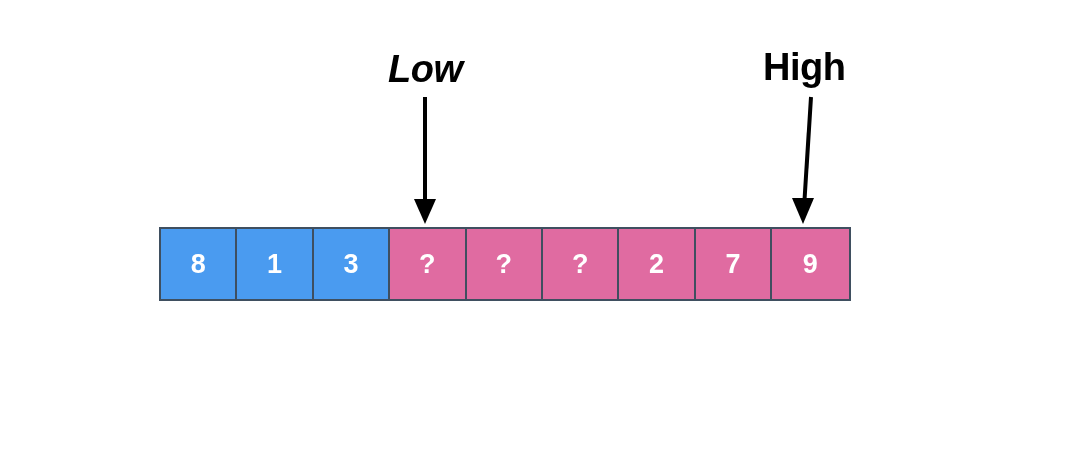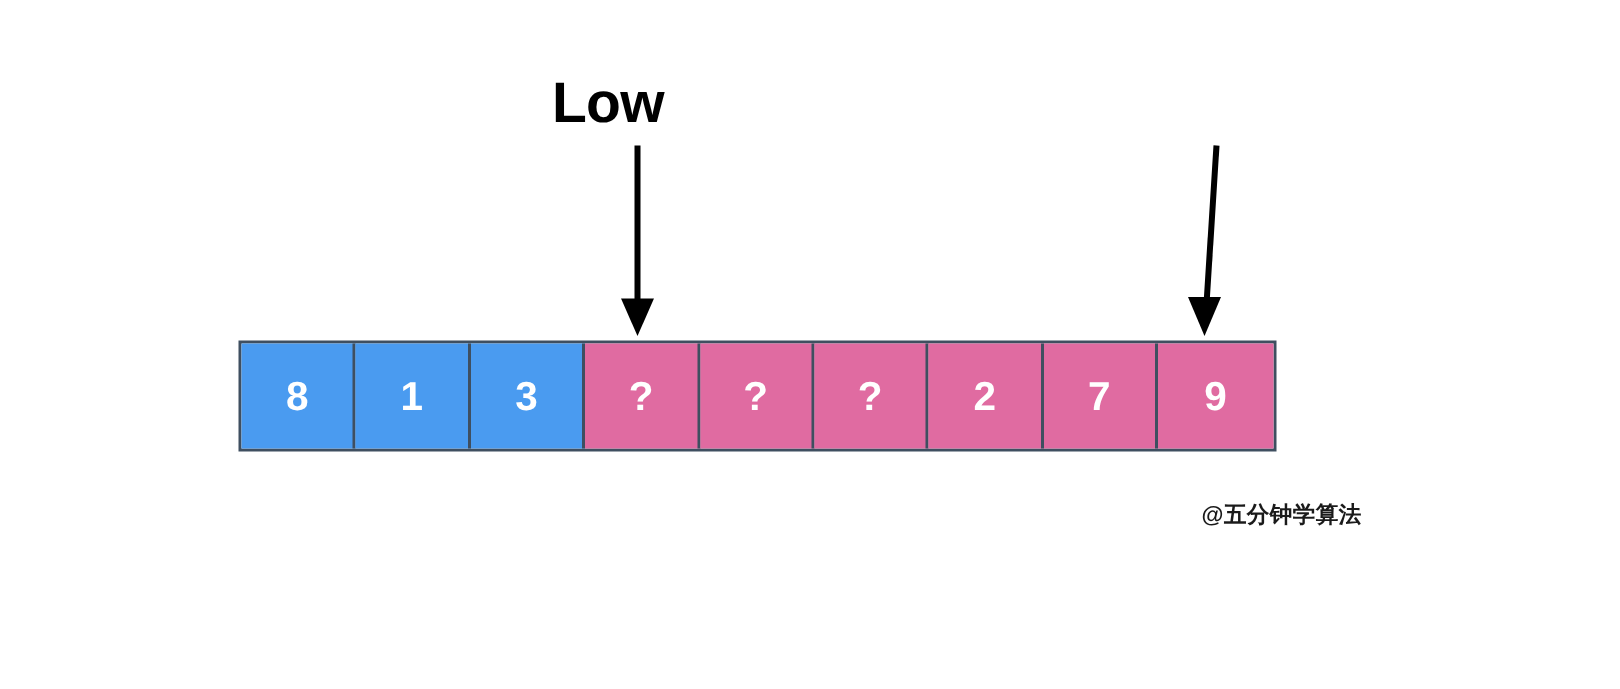--- a/index.html
+++ b/index.html
@@ -22,21 +22,21 @@
   .pointer-label {
     position: absolute;
     font-family: "Liberation Sans", "DejaVu Sans", sans-serif;
     font-weight: bold;
     font-size: 38px;
     line-height: 38px;
     color: #000000;
     letter-spacing: -0.5px;
     white-space: nowrap;
   }
-  #label-low  { left: 368px; top: 50px; }
+  #label-low  { left: 388px; top: 50px; font-style: italic; }
   #label-high { left: 763px; top: 48px; }
 
   
   #arrows {
     position: absolute;
     left: 0;
     top: 0;
     width: 1080px;
     height: 459px;
     pointer-events: none;
@@ -96,20 +96,21 @@
     letter-spacing: 0.3px;
   }
 </style>
 </head>
 <body>
 
 <div id="stage">
 
   <div id="label-low" class="pointer-label">Low</div>
 
+  <div id="label-high" class="pointer-label">High</div>
 
   <svg id="arrows" viewBox="0 0 1080 459">
     <g>
       <line x1="425" y1="97" x2="425" y2="208" stroke="#000000" stroke-width="4"></line>
       <polygon points="425,224 414,199 436,199" fill="#000000"></polygon>
     </g>
     <g>
       <line x1="811" y1="97" x2="804" y2="208" stroke="#000000" stroke-width="4"></line>
       <polygon points="803,224 792,198 814,198" fill="#000000"></polygon>
     </g>
@@ -139,15 +140,14 @@
     </div>
     <div class="cell pink">
       <span>7</span>
     </div>
     <div class="cell pink">
       <span>9</span>
     </div>
   </div>
 
 
-  <div id="watermark">@五分钟学算法</div>
 
 </div>
 
 </body></html>

